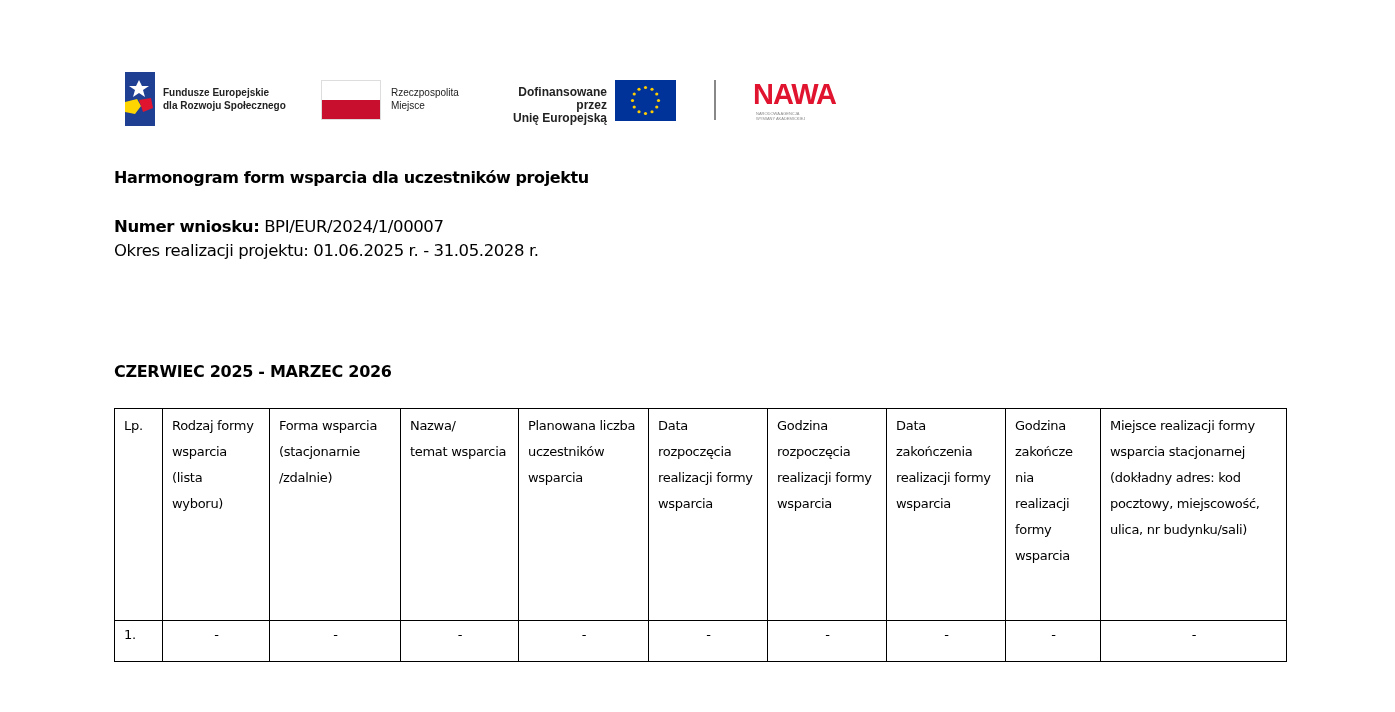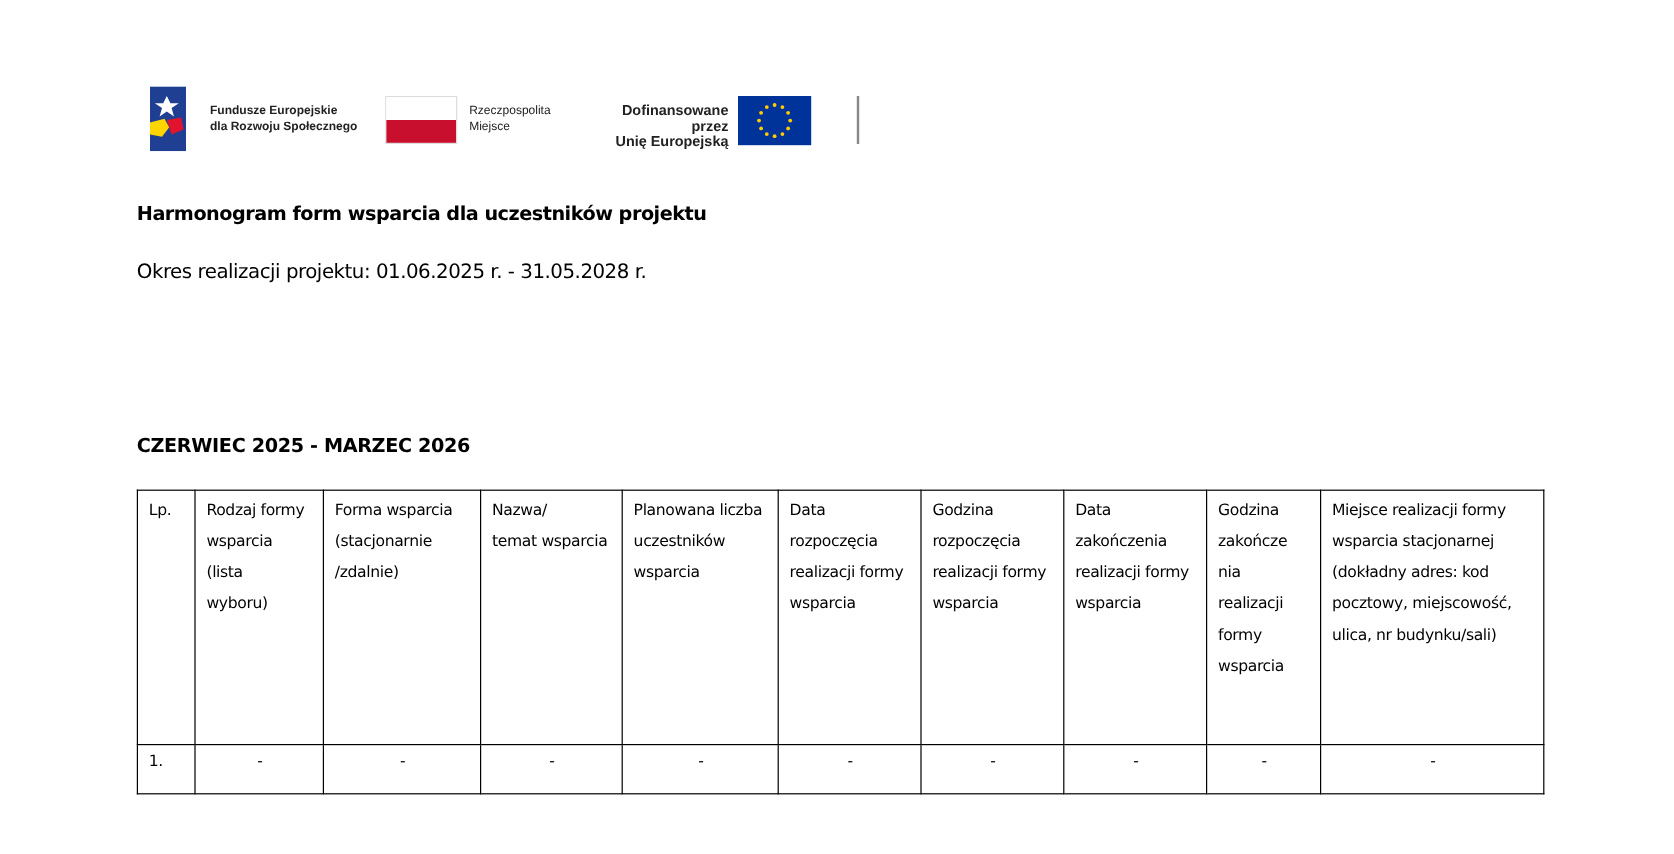--- a/index.html
+++ b/index.html
@@ -1,21 +1,21 @@
 <!DOCTYPE html>
 <html><head>
 <meta charset="utf-8">
 <style>
   html, body { margin:0; padding:0; background:#ffffff; }
   body { width:1395px; height:712px; position:relative; overflow:hidden;
          font-family:"Liberation Sans", sans-serif; color:#000; }
   .logos { position:absolute; left:125px; top:70px; height:58px; width:740px; }
   .logo { position:absolute; }
   .fe-sym { left:0; top:2px; width:30px; height:54px; }
-  .fe-text { left:38px; top:16px; font-size:10px; line-height:13px; color:#222; font-weight:bold;margin-left:12px; }
+  .fe-text { left:38px; top:16px; font-size:10px; line-height:13px; color:#222; font-weight:bold; }
   .rp-flag { left:196px; top:10px; width:60px; height:40px; border:1px solid #ddd; box-sizing:border-box; }
   .rp-flag .w { height:50%; background:#fff; }
   .rp-flag .r { height:50%; background:#c8102e; }
   .rp-text { left:266px; top:16px; font-size:10px; line-height:13px; font-weight:normal; color:#222; }
   .eu-text { left:368px; top:16px; font-size:12px; line-height:13px; font-weight:bold; color:#222; text-align:right; width:114px; }
   .eu-flag { left:490px; top:10px; width:61px; height:41px; background:#003399; }
   .divider { left:589px; top:10px; width:2px; height:40px; background:#888; }
   .nawa { left:628px; top:8px; width:100px; height:44px; }
   .nawa-word { position:absolute; left:0; top:0; font-size:29px; font-weight:bold; color:#e1142f; letter-spacing:-1px; font-family:"Liberation Sans", sans-serif; }
   .nawa-sub { position:absolute; left:3px; top:33px; font-size:4px; line-height:5px; color:#888; }
@@ -67,25 +67,36 @@
       <circle cx="24.000000000000004" cy="31.758330249197705" r="1.6" fill="#ffcc00"></circle>
       <circle cx="19.241669750802295" cy="27" r="1.6" fill="#ffcc00"></circle>
       <circle cx="17.5" cy="20.5" r="1.6" fill="#ffcc00"></circle>
       <circle cx="19.241669750802295" cy="14.000000000000004" r="1.6" fill="#ffcc00"></circle>
       <circle cx="23.999999999999993" cy="9.241669750802302" r="1.6" fill="#ffcc00"></circle>
       <circle cx="30.499999999999996" cy="7.5" r="1.6" fill="#ffcc00"></circle>
       <circle cx="37" cy="9.241669750802298" r="1.6" fill="#ffcc00"></circle>
       <circle cx="41.7583302491977" cy="13.999999999999995" r="1.6" fill="#ffcc00"></circle>
     </svg>
   <div class="logo divider"></div>
+  <div class="logo nawa">
+    <div class="nawa-word">NAWA</div>
+    <div class="nawa-sub">
+      <div>NARODOWA AGENCJA</div>
+      <div>WYMIANY AKADEMICKIEJ</div>
+    </div>
+  </div>
 </div>
 
 <div class="doc-title">Harmonogram form wsparcia dla uczestników projektu</div>
 
 <div class="meta">
+  <div>
+    <b>Numer wniosku:</b>
+    <span>BPI/EUR/2024/1/00007</span>
+  </div>
   <div>
     <span>Okres realizacji projektu:</span>
     <span>01.06.2025 r. - 31.05.2028 r.</span>
   </div>
 </div>
 
 <div class="period">CZERWIEC 2025 - MARZEC 2026</div>
 
 <table>
   <thead>

